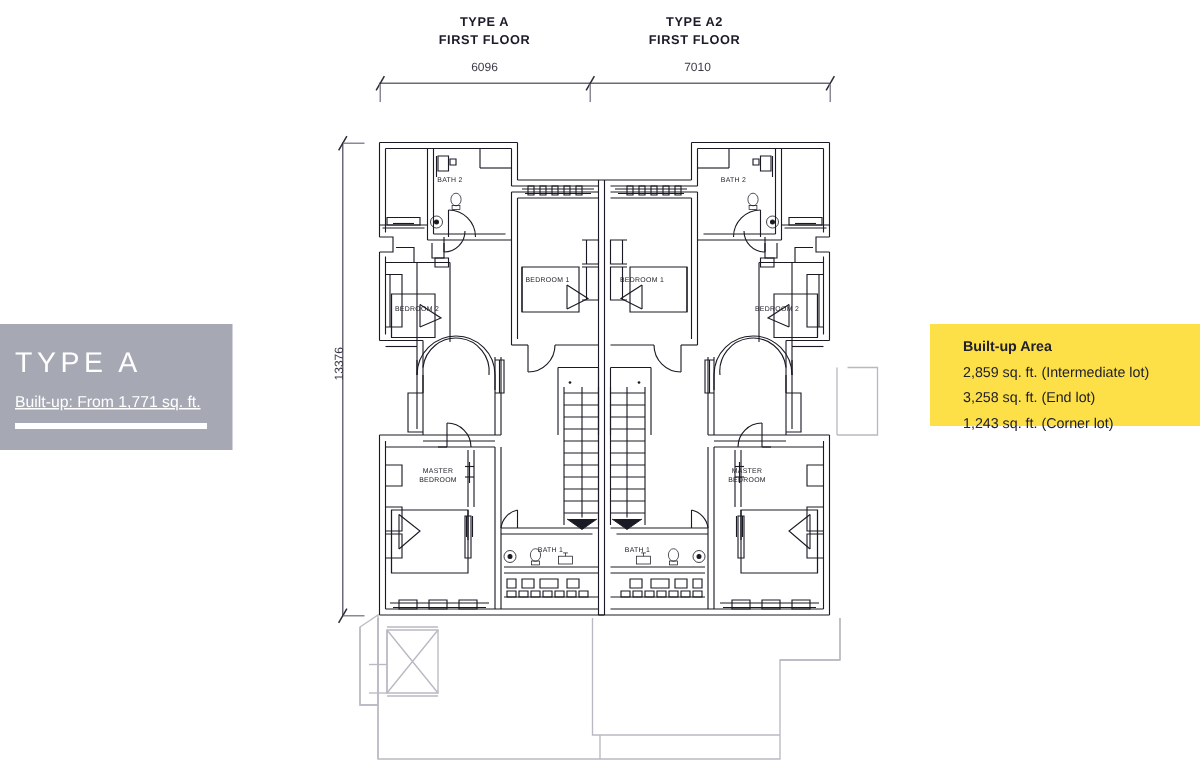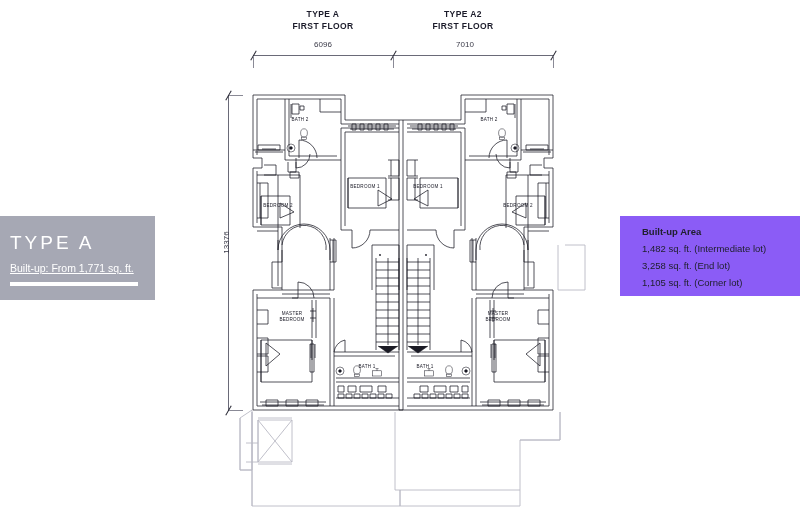--- a/index.html
+++ b/index.html
@@ -119,22 +119,22 @@
     position: absolute;
     left: 10px; top: 66px;
     width: 128px; height: 4px;
     background: #ffffff;
   }
 
   
   #right-panel {
     position: absolute;
     left: 620px; top: 216px;
-    width: 180px; height: 80px;
-    background: #8b5cf6;
+    width: 180px; height: 68px;
+    background: #fde047;
     text-align: center;
   }
   #right-panel .hdr {
     position: absolute;
     left: 22px; top: 10px;
     font-size: 9.5px;
     font-weight: bold;
     color: #20202e;
   }
   #right-panel .ln {
@@ -612,18 +612,18 @@
   <div class="room-label" style="left:398px; top:364px;">BATH 1</div>
 
   <div id="left-panel">
     <div class="type-name">TYPE A</div>
     <div class="type-sub">Built-up: From 1,771 sq. ft.</div>
     <div class="rule"></div>
   </div>
 
   <div id="right-panel">
     <div class="hdr">Built-up Area</div>
-    <div class="ln ln1">1,482 sq. ft. (Intermediate lot)</div>
+    <div class="ln ln1">2,859 sq. ft. (Intermediate lot)</div>
     <div class="ln ln2">3,258 sq. ft. (End lot)</div>
-    <div class="ln ln3">1,105 sq. ft. (Corner lot)</div>
+    <div class="ln ln3">1,243 sq. ft. (Corner lot)</div>
   </div>
 
 </div>
 
 </body></html>

